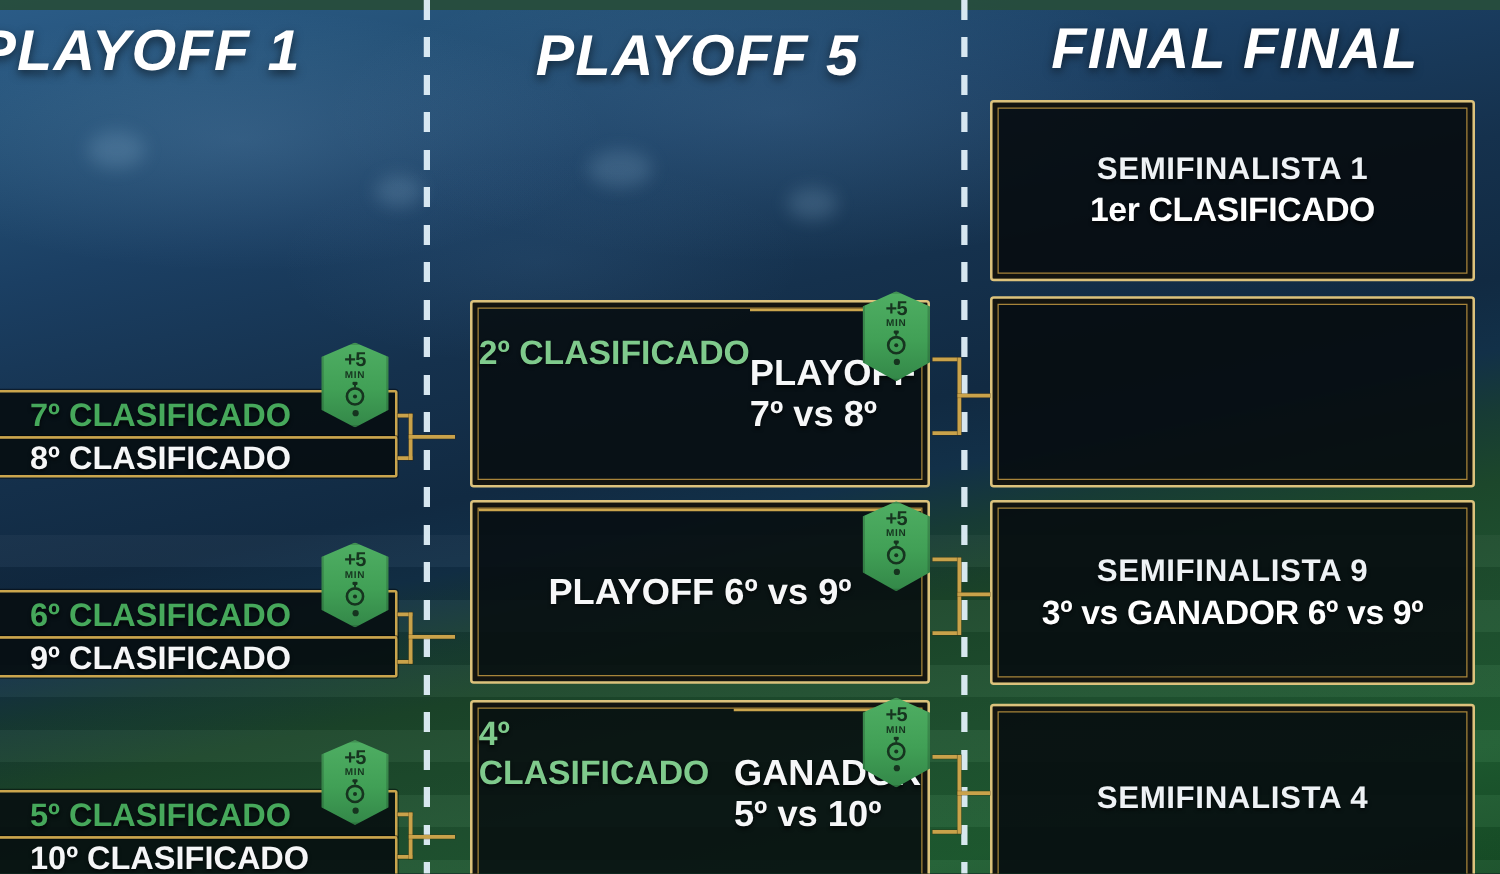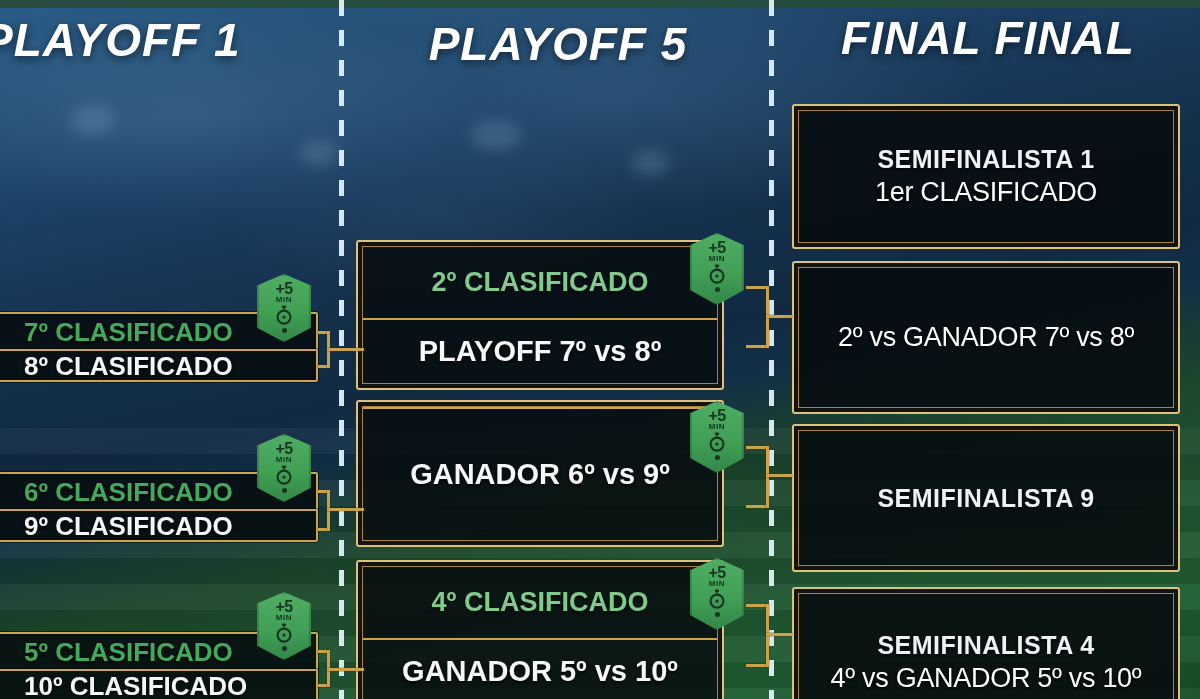--- a/index.html
+++ b/index.html
@@ -33,40 +33,40 @@
   .p1-row{position:absolute;left:-24px;width:342px;z-index:4;}
   .p1-r1{top:312px;} .p1-r2{top:472px;} .p1-r3{top:632px;}
   .p1-sub{box-sizing:border-box;border:2px solid #caa54d;border-radius:2px;
     background:rgba(6,13,15,0.88);box-shadow:0 0 0 1px rgba(0,0,0,0.45);
     padding-left:46px;white-space:nowrap;font-weight:800;font-size:26px;
     text-shadow:0 2px 3px rgba(0,0,0,0.65);letter-spacing:0;}
   .p1-top{height:39px;line-height:36px;color:#46a85b;}
   .p1-bottom{height:33px;line-height:30px;margin-top:-2px;color:#f5f6f7;}
 
   
-  .p2-box{position:absolute;left:356px;width:368px;z-index:4;box-sizing:border-box;
+  .p2-box{position:absolute;left:376px;width:368px;z-index:4;box-sizing:border-box;
     border:2px solid #dcc27c;border-radius:3px;background:rgba(7,13,15,0.86);
     box-shadow:inset 0 0 0 4px rgba(6,11,13,0.92), inset 0 0 0 5px rgba(185,145,62,0.9);
-    display:flex;flex-direction:column;padding:5px;}
+    display:flex;padding:5px;}
   .p2-r1{top:240px;height:150px;} .p2-r2{top:400px;height:147px;} .p2-r3{top:560px;height:150px;}
   .p2-top{height:71px;display:flex;align-items:center;justify-content:center;
     color:#7fca8c;font-weight:800;font-size:27px;text-shadow:0 2px 3px rgba(0,0,0,0.6);}
   .p2-bot{flex:1;border-top:2px solid #caa54d;display:flex;align-items:center;justify-content:center;
     color:#f6f7f8;font-weight:800;font-size:29px;text-shadow:0 2px 3px rgba(0,0,0,0.65);}
 
   
   .ff-box{position:absolute;left:792px;width:388px;z-index:4;box-sizing:border-box;
     border:2px solid #dcc27c;border-radius:3px;background:rgba(7,12,16,0.9);
     box-shadow:inset 0 0 0 4px rgba(6,11,13,0.92), inset 0 0 0 5px rgba(185,145,62,0.9);
-    display:flex;flex-direction:column;align-items:center;justify-content:center;gap:3px;margin-top:24px;}
+    display:flex;flex-direction:column;align-items:center;justify-content:center;gap:3px;}
   .ff-1{top:80px;height:145px;} .ff-2{top:237px;height:153px;}
   .ff-3{top:400px;height:148px;} .ff-4{top:563px;height:150px;}
   .ff-line1{color:#eef2f5;font-weight:700;font-size:25px;letter-spacing:0.5px;
     text-shadow:0 2px 3px rgba(0,0,0,0.6);white-space:nowrap;}
-  .ff-line2{color:#ffffff;font-weight:400;font-size:27px;letter-spacing:-0.3px;
+  .ff-line2{color:#ffffff;font-weight:700;font-size:27px;letter-spacing:-0.3px;
     text-shadow:0 2px 3px rgba(0,0,0,0.65);white-space:nowrap;}
 
   
   .gl{position:absolute;background:#c9a24a;z-index:6;box-shadow:0 0 0 0.5px rgba(60,40,5,0.4);}
 
   
   .badge{position:absolute;z-index:7;display:flex;flex-direction:column;align-items:center;
     padding-top:7px;box-sizing:border-box;
     background:linear-gradient(180deg,#4fae63 0%,#41a056 55%,#338748 100%);
     clip-path:polygon(50% 0%, 100% 17%, 100% 79%, 50% 100%, 0% 79%, 0% 17%);
@@ -110,40 +110,39 @@
   <div class="p1-row p1-r3">
     <div class="p1-sub p1-top">5º CLASIFICADO</div>
     <div class="p1-sub p1-bottom">10º CLASIFICADO</div>
   </div>
 
   <div class="p2-box p2-r1">
     <div class="p2-top">2º CLASIFICADO</div>
     <div class="p2-bot">PLAYOFF 7º vs 8º</div>
   </div>
   <div class="p2-box p2-r2">
-    <div class="p2-bot">GANADOR 6º vs 9º</div>
+    <div class="p2-bot">PLAYOFF 6º vs 9º</div>
   </div>
   <div class="p2-box p2-r3">
     <div class="p2-top">4º CLASIFICADO</div>
     <div class="p2-bot">GANADOR 5º vs 10º</div>
   </div>
 
   <div class="ff-box ff-1">
     <div class="ff-line1">SEMIFINALISTA 1</div>
     <div class="ff-line2">1er CLASIFICADO</div>
   </div>
   <div class="ff-box ff-2">
-    <div class="ff-line2">2º vs GANADOR 7º vs 8º</div>
   </div>
   <div class="ff-box ff-3">
     <div class="ff-line1">SEMIFINALISTA 9</div>
+    <div class="ff-line2">3º vs GANADOR 6º vs 9º</div>
   </div>
   <div class="ff-box ff-4">
     <div class="ff-line1">SEMIFINALISTA 4</div>
-    <div class="ff-line2">4º vs GANADOR 5º vs 10º</div>
   </div>
 
   <div class="gl" style="left:318px;top:331px;width:12px;height:3px;"></div>
   <div class="gl" style="left:318px;top:365px;width:12px;height:3px;"></div>
   <div class="gl" style="left:327px;top:331px;width:3px;height:37px;"></div>
   <div class="gl" style="left:327px;top:348px;width:37px;height:3px;"></div>
 
   <div class="gl" style="left:318px;top:490px;width:12px;height:3px;"></div>
   <div class="gl" style="left:318px;top:528px;width:12px;height:3px;"></div>
   <div class="gl" style="left:327px;top:490px;width:3px;height:41px;"></div>

